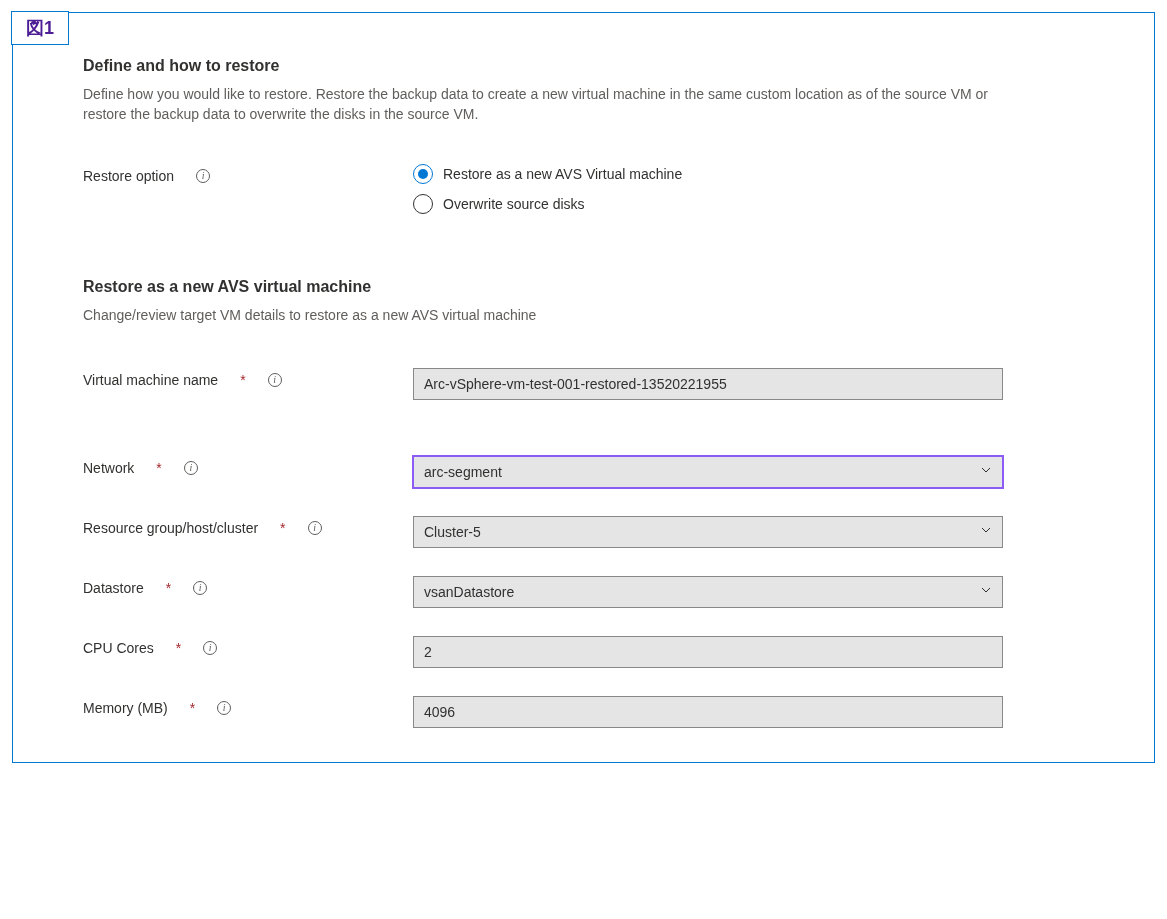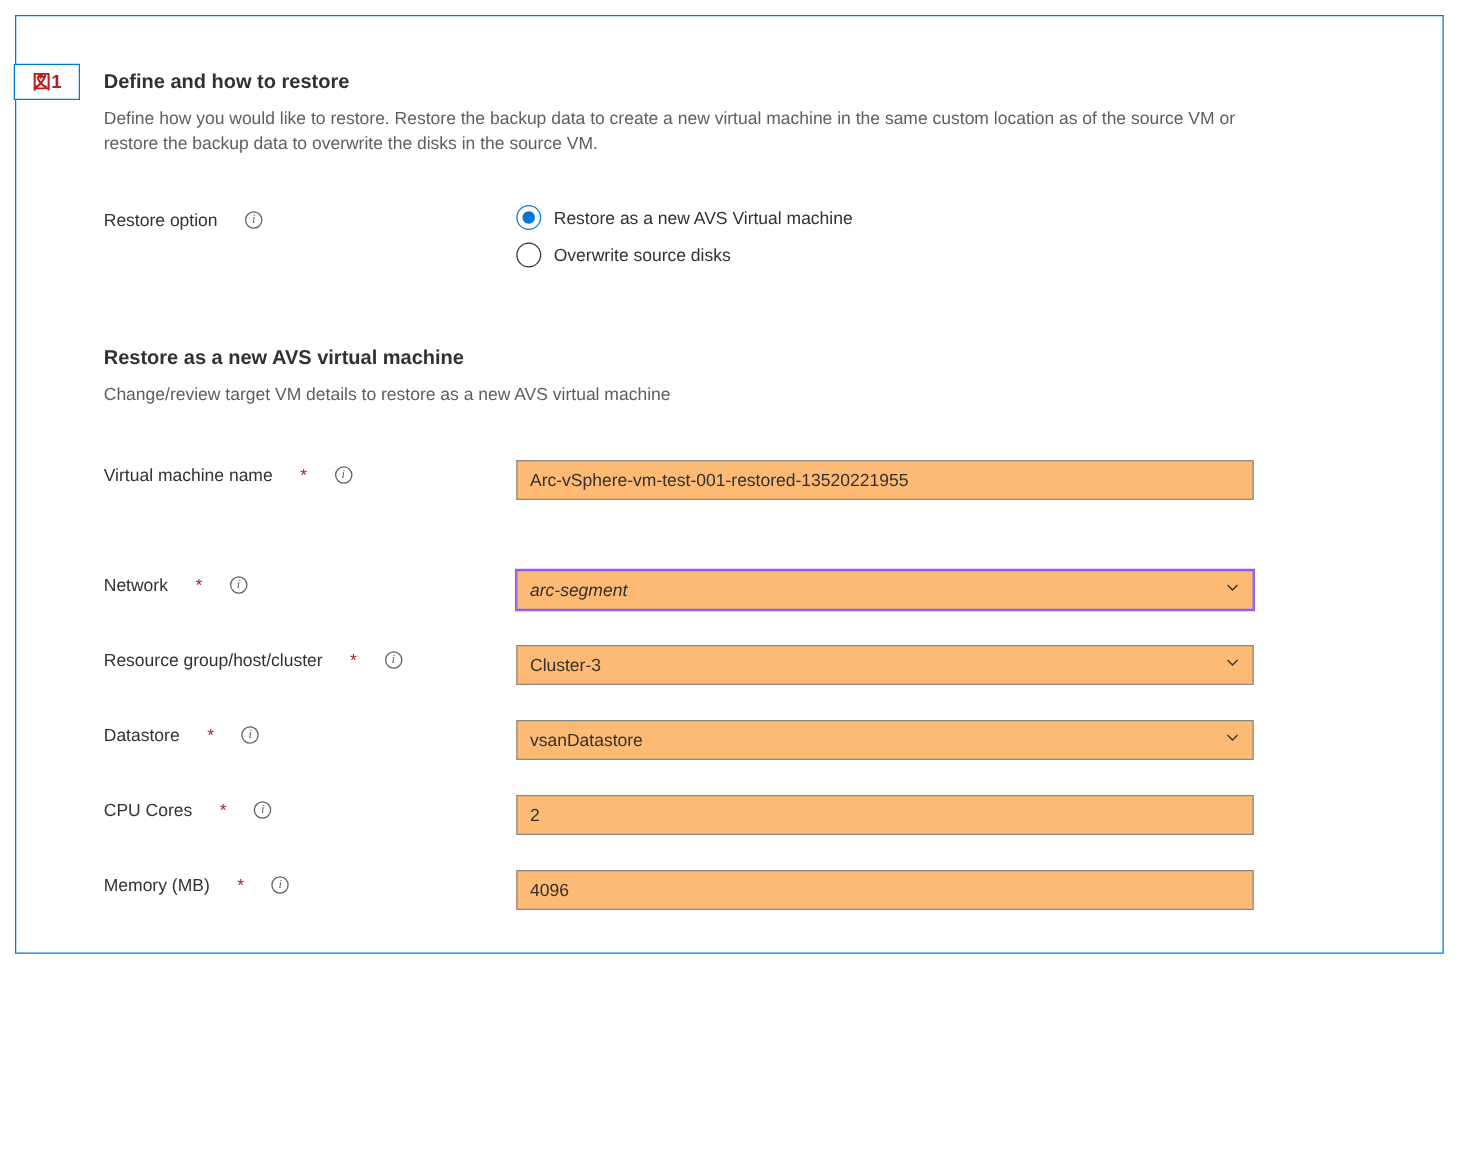--- a/index.html
+++ b/index.html
@@ -15,25 +15,24 @@
     position: relative;
     width: 1143px;
   }
   .figure-tag {
     position: absolute;
     top: -1px;
     left: -1px;
     background: #ffffff;
     border: 1px solid #0078d4;
     padding: 4px 14px;
-    font-size: 15px;
+    font-size: 18px;
     font-weight: 600;
-    color: #b91c1c;
+    color: #4c1d95;
     z-index: 2;
-    margin-top: 40px;
   }
   .panel {
     border: 1px solid #0078d4;
     padding: 44px 70px 30px 70px;
     position: relative;
   }
   .section-heading {
     font-weight: 600;
     font-size: 16px;
     color: #323130;
@@ -113,36 +112,35 @@
     border-radius: 50%;
     background: #0078d4;
   }
   .text-input, .dropdown {
     width: 100%;
     height: 32px;
     border: 1px solid #8a8886;
     padding: 0 10px;
     font-size: 14px;
     font-family: inherit;
-    background: #fdba74;
+    background: #e5e5e5;
     color: #323130;
     display: flex;
     align-items: center;
     justify-content: space-between;
   }
   .text-input {
     display: block;
   }
   .dropdown {
     cursor: pointer;
   }
   .dropdown.focused {
     border-color: #8b5cf6;
     outline: 1px solid #8b5cf6;
-    font-style: italic;
   }
   .chevron {
     font-size: 12px;
     color: #323130;
   }
   .spacer-lg { height: 40px; }
 </style>
 </head>
 <body>
 
@@ -213,21 +211,21 @@
     </div>
 
     <div class="form-row tight">
       <div class="label-col">
         <span>Resource group/host/cluster</span>
         <span class="req">*</span>
         <span class="info-icon">i</span>
       </div>
       <div class="control-col">
         <div class="dropdown">
-          <span>Cluster-3</span>
+          <span>Cluster-5</span>
           <span class="chevron">
             <svg width="12" height="12" viewBox="0 0 12 12">
                 <path d="M2 4 L6 8 L10 4" stroke="#323130" stroke-width="1" fill="none"></path>
               </svg>
           </span>
         </div>
       </div>
     </div>
 
     <div class="form-row tight">

